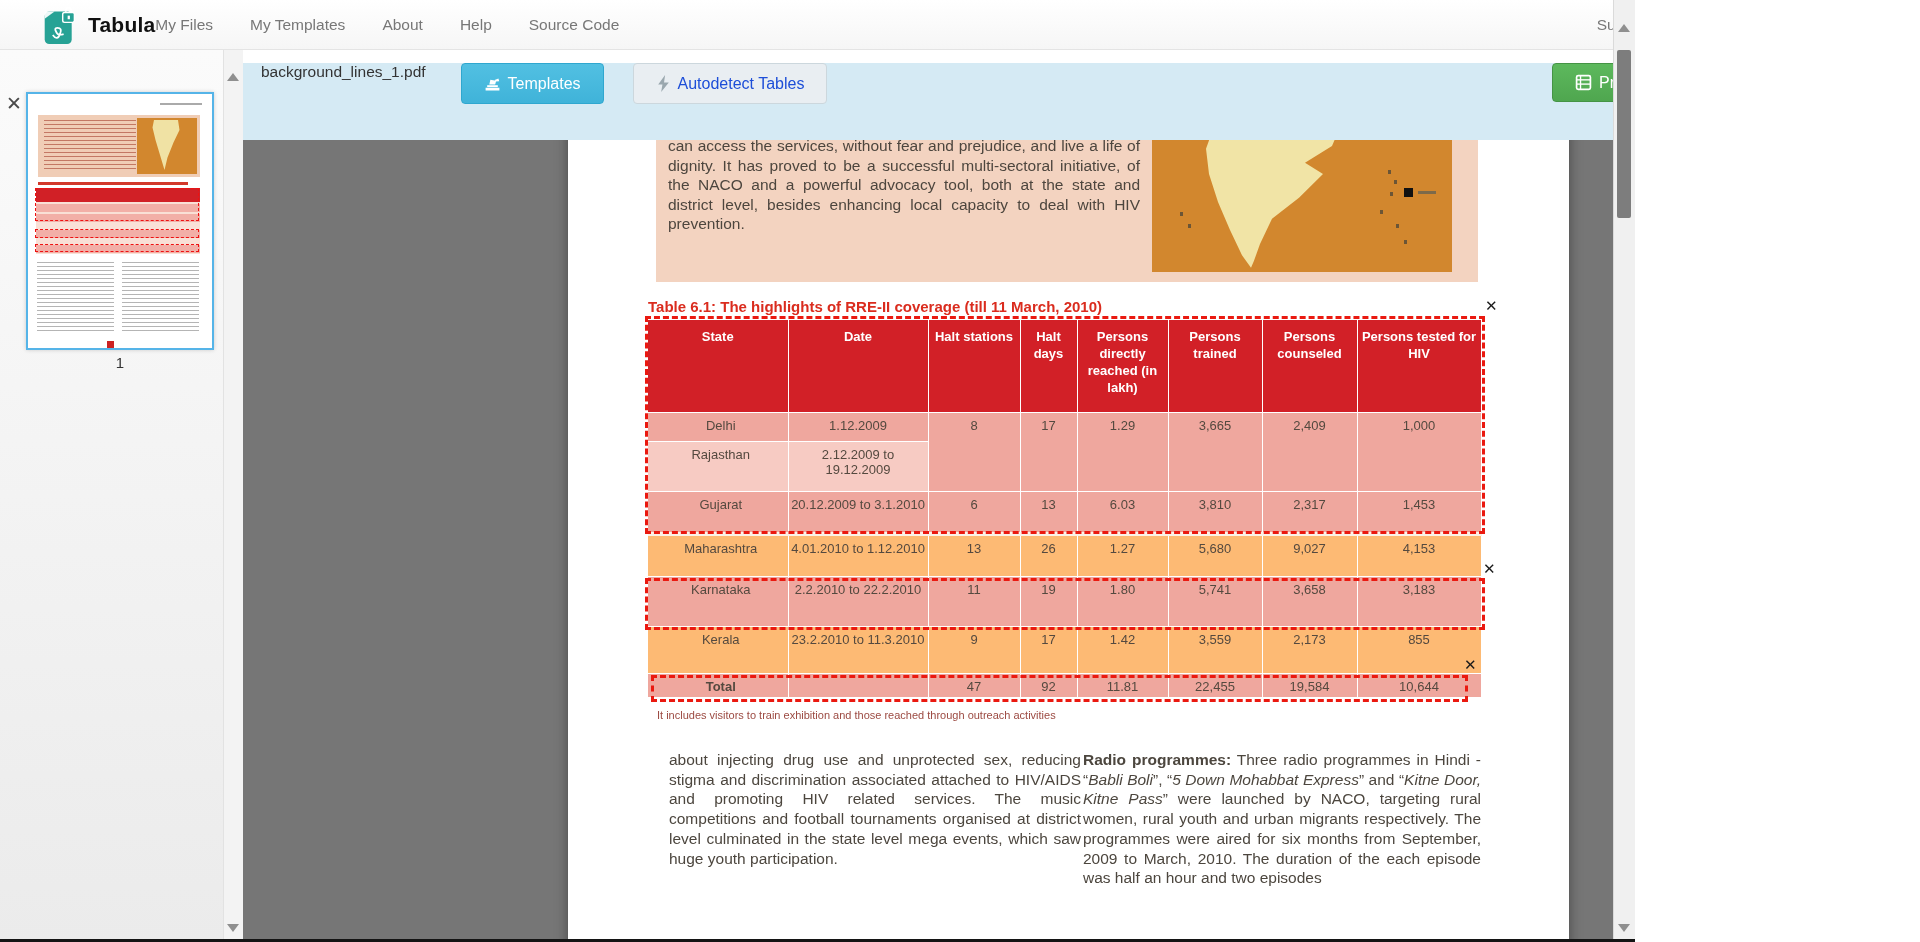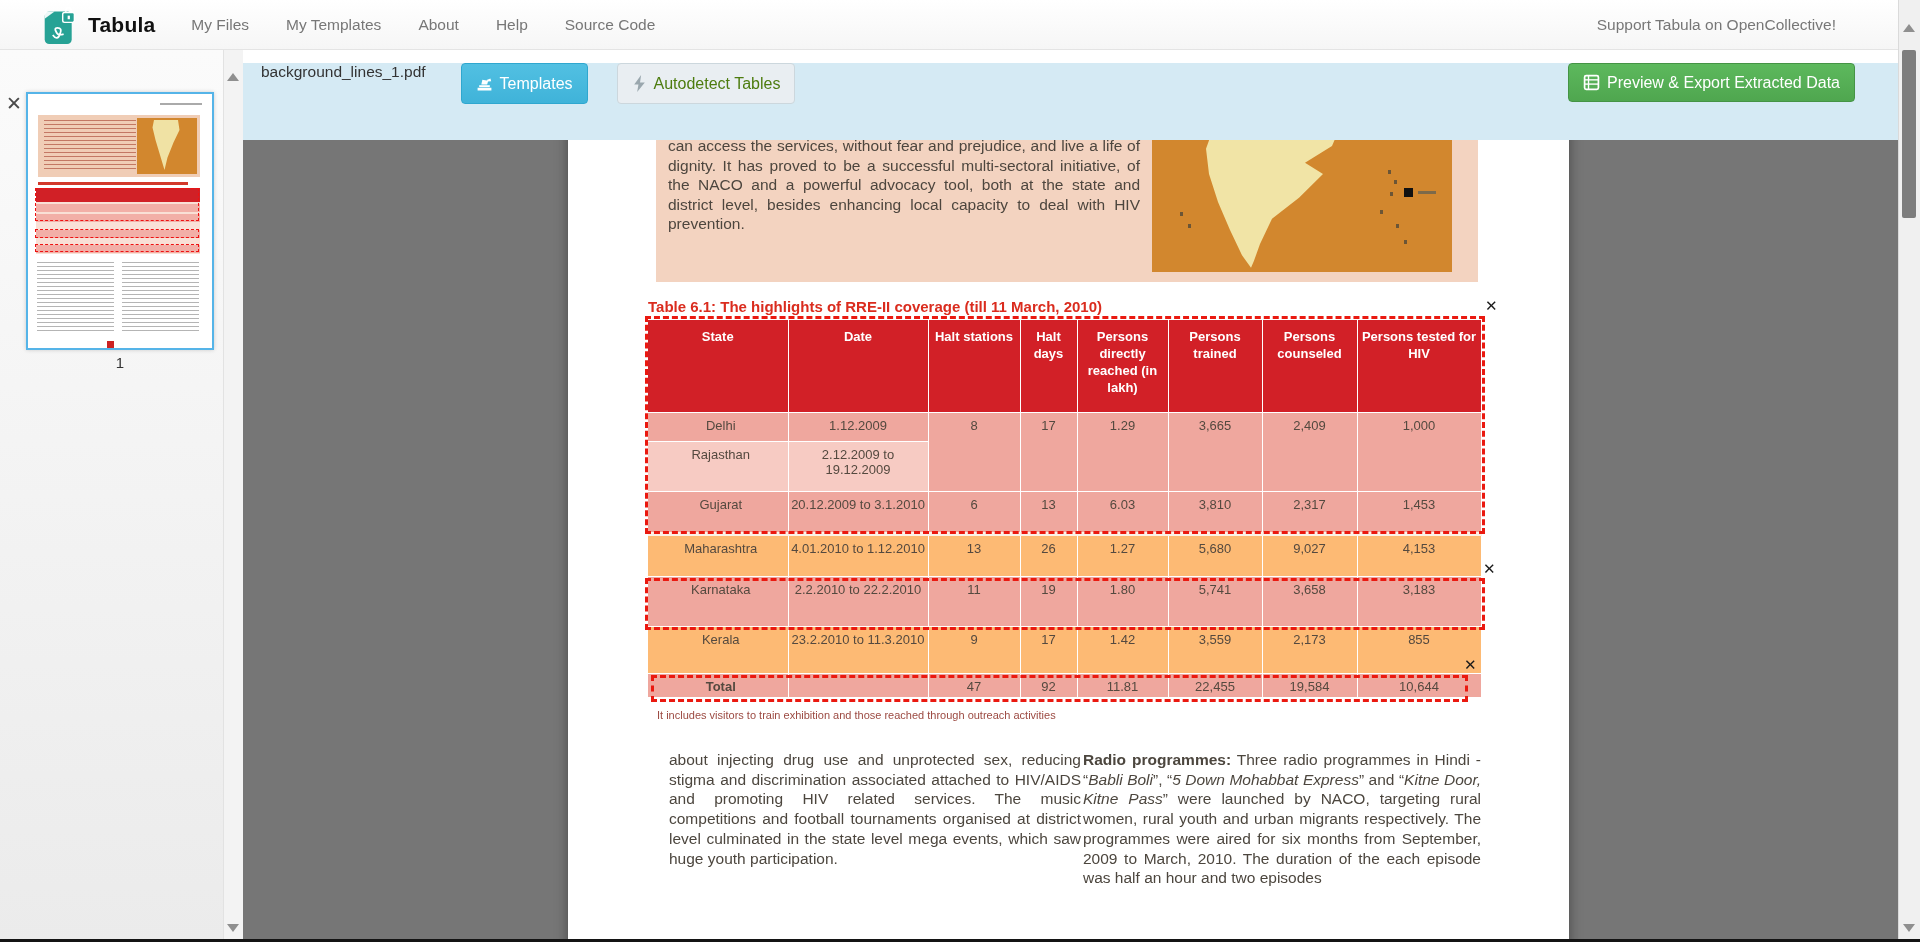--- a/index.html
+++ b/index.html
@@ -1,41 +1,41 @@
 <!DOCTYPE html>
 <html><head>
 <meta charset="utf-8">
 <style>
   * { margin:0; padding:0; box-sizing:border-box; }
   html,body { width:1920px; height:942px; overflow:hidden; background:#fff;
     font-family:"Liberation Sans","DejaVu Sans",sans-serif; }
-  .stage { position:relative; width:1920px; height:942px; overflow:hidden; background:#fff; }
+  .stage { position:relative; width:1635px; height:942px; overflow:hidden; background:#fff; }
 
   
   .navbar { position:absolute; left:0; top:0; width:1920px; height:50px;
     background:linear-gradient(#ffffff,#f6f6f6); border-bottom:1px solid #e4e4e4;
     display:flex; align-items:center; }
   .logo { width:36px; height:40px; margin-left:42px; margin-top:2px; }
   .brand { font-size:21px; font-weight:bold; color:#111; margin-left:10px; letter-spacing:.2px; }
-  .navlinks { display:flex; margin-left:36px; gap:37px; list-style:none; }
+  .navlinks { display:flex; gap:37px; list-style:none; }
   .navlinks li { font-size:15.5px; color:#777; cursor:pointer; }
   .nav-right { margin-left:auto; margin-right:84px; font-size:15.5px; color:#777; cursor:pointer; }
 
   
   .toolbar { position:absolute; left:243px; top:63px; width:1655px; height:77px;
     background:#d5eaf4; display:flex; align-items:flex-start; }
   .filename { margin-left:18px; font-size:15.5px; color:#333; white-space:nowrap; }
   .btn { display:inline-flex; align-items:center; gap:7px; border-radius:4px;
-    font-size:16px; height:41px; padding:0 14px; cursor:pointer; border:1px solid transparent; }
+    font-size:16px; height:41px; padding:0 22px; cursor:pointer; border:1px solid transparent; }
   .btn svg { flex:0 0 auto; }
   .btn-templates { margin-left:35px; background:linear-gradient(#52c0e2,#3fb3d9);
     border-color:#2fa7cf; color:#fff; }
   .btn-clear { margin-left:26px; background:linear-gradient(#ffffff,#e8e8e8);
     border-color:#b9b9b9; color:#333; }
-  .btn-autodetect { margin-left:29px; background:#e9eef2; border-color:#ccd7dd; color:#4d7c0f; cursor:default; }
+  .btn-autodetect { margin-left:29px; background:#e9eef2; border-color:#ccd7dd; color:#1d4ed8; cursor:default; }
   .btn-export { margin-left:auto; margin-right:43px; background:linear-gradient(#5db95d,#4fa64f);
     border-color:#459445; color:#fff; height:39px; }
 
   
   .sidebar { position:absolute; left:0; top:50px; width:243px; height:892px;
     background:linear-gradient(#fbfbfb,#ebebeb); }
   .side-rail { position:absolute; right:0; top:0; width:20px; height:100%;
     background:#f3f3f3; border-left:1px solid #e2e2e2; }
   .tri-up { width:0; height:0; border-left:6px solid transparent; border-right:6px solid transparent;
     border-bottom:8px solid #8f8f8f; position:absolute; left:3px; cursor:pointer; }

